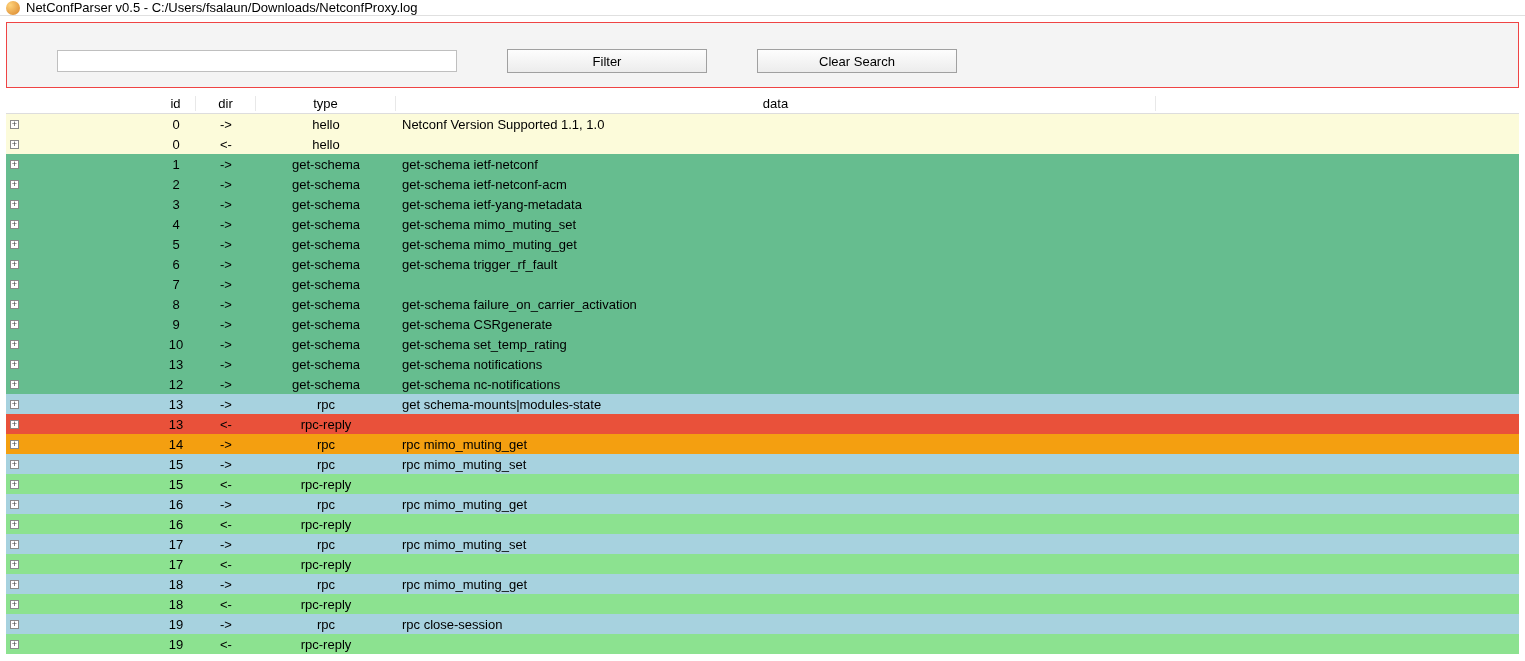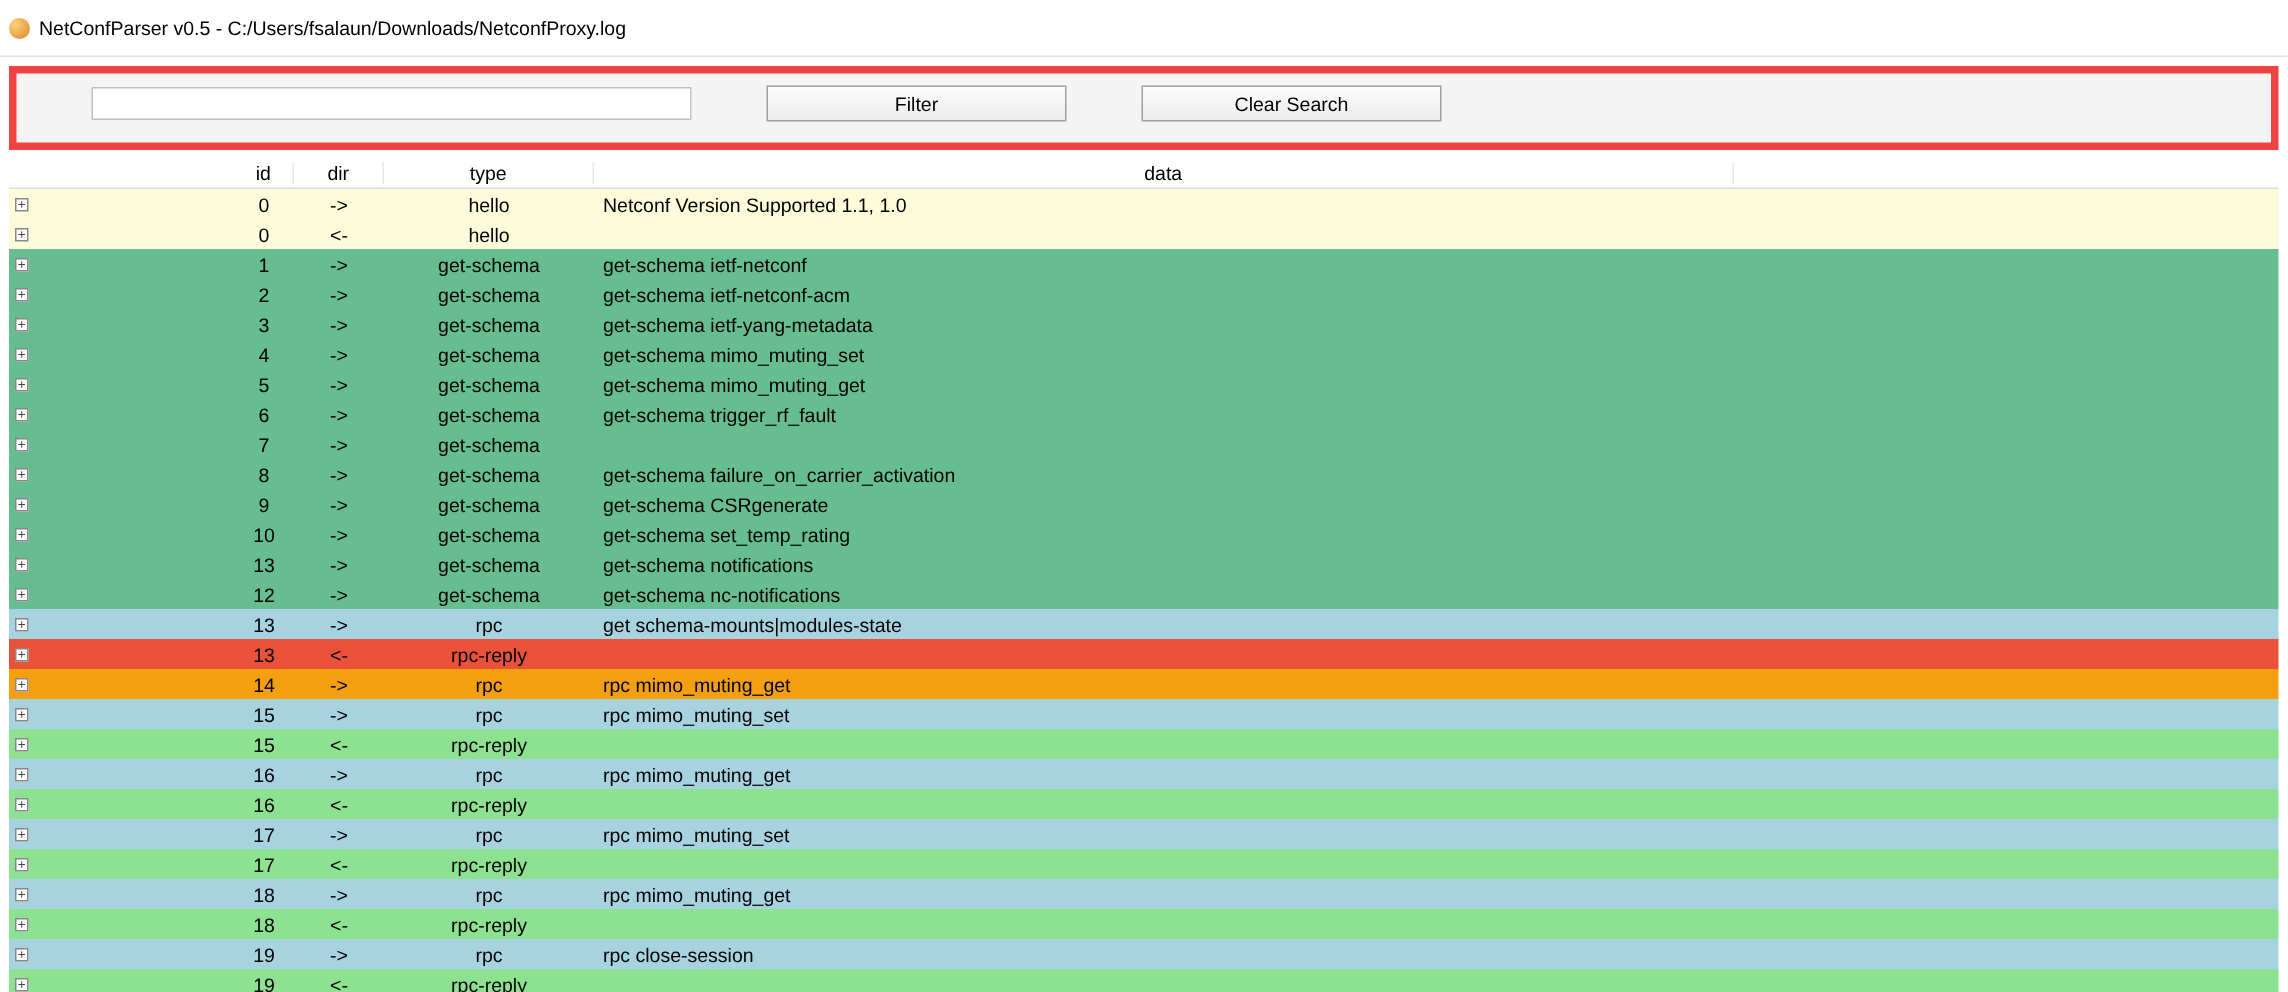--- a/index.html
+++ b/index.html
@@ -7,38 +7,38 @@
     margin: 0;
     font-family: "Segoe UI", Tahoma, sans-serif;
     font-size: 13px;
     background: #fff;
     color: #000;
   }
   .titlebar {
     display: flex;
     align-items: center;
     padding: 2px 6px;
-    height: 38px;
+    height: 16px;
     border-bottom: 1px solid #e0e0e0;
   }
   .titlebar .app-icon {
     width: 14px; height: 14px;
     border-radius: 50%;
     background: radial-gradient(circle at 30% 30%, #ffd27a, #d8842a);
     margin-right: 6px;
     flex-shrink: 0;
   }
   .titlebar .title { white-space: nowrap; }
   .toolbar {
     display: flex;
     align-items: center;
-    padding: 8px 10px 14px 50px;
+    padding: 26px 10px 14px 50px;
     gap: 50px;
     background: #f4f4f4;
-    border: 5px solid #ef4444;
+    border: 1px solid #ef4444;
     margin: 6px;
   }
   .toolbar input[type=text] {
     width: 400px;
     height: 22px;
     border: 1px solid #bfbfbf;
     background: #fff;
     padding: 0 4px;
     font-family: inherit;
     font-size: 13px;

